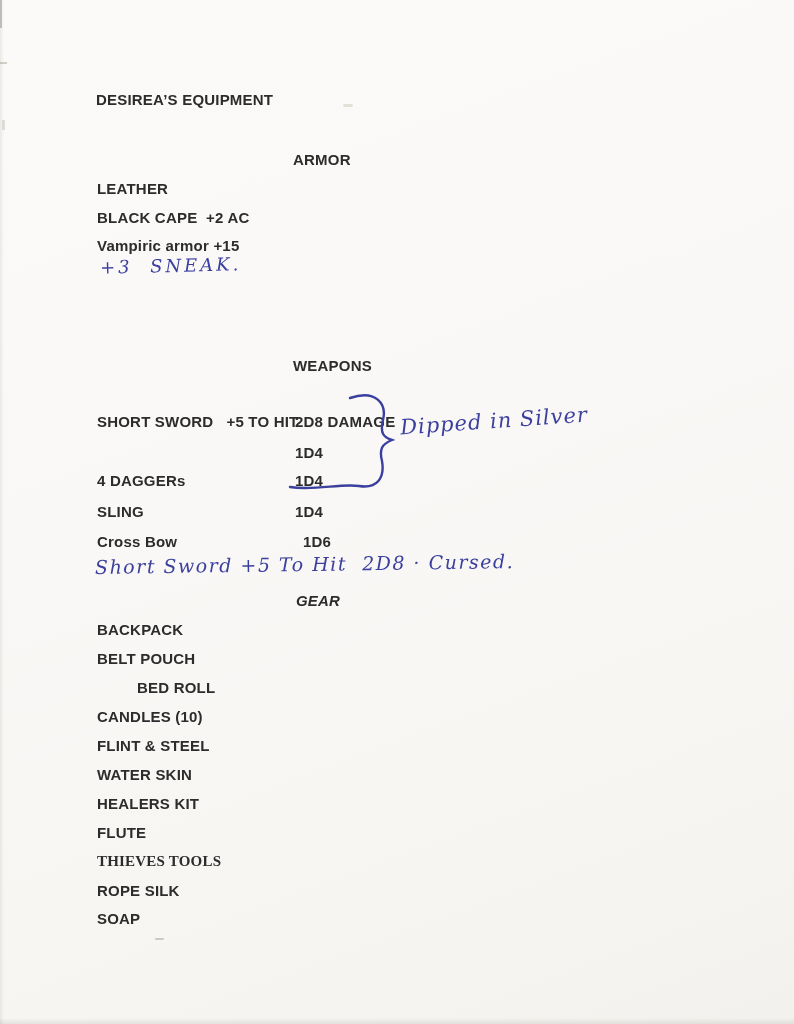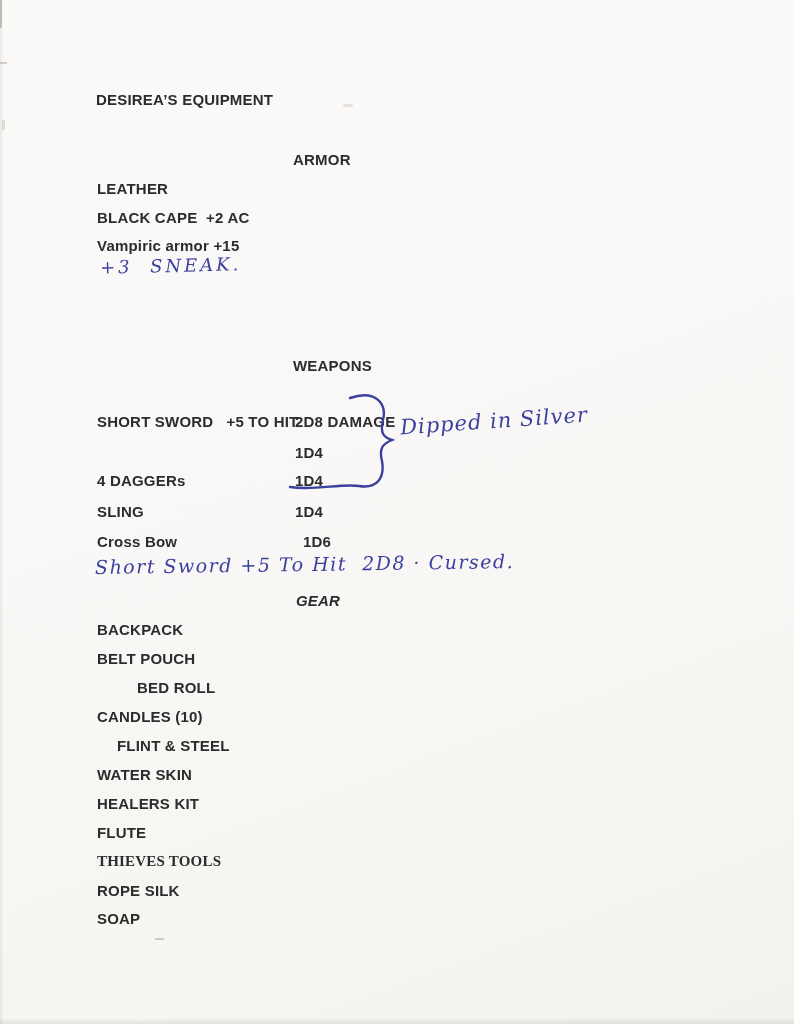--- a/index.html
+++ b/index.html
@@ -105,21 +105,21 @@
 
   <div class="hand hand-cursive-big" style="left:400px; top:409px; transform:rotate(-4deg);">Dipped in Silver</div>
 
   <div class="hand hand-line" style="left:95px; top:553px; transform:rotate(-0.8deg);">Short Sword +5 To Hit  2D8 · Cursed.</div>
 
   <div class="typed" style="left:296px; top:592px;font-style:italic;">GEAR</div>
   <div class="typed" style="left:97px; top:621px;">BACKPACK</div>
   <div class="typed" style="left:97px; top:650px;text-align:center;">BELT POUCH</div>
   <div class="typed" style="left:97px; top:679px;margin-left:40px;">BED ROLL</div>
   <div class="typed" style="left:97px; top:708px;">CANDLES (10)</div>
-  <div class="typed" style="left:97px; top:737px;margin-left:20px;">FLINT &amp; STEEL</div>
+  <div class="typed" style="left:97px; top:737px;">FLINT &amp; STEEL</div>
   <div class="typed" style="left:97px; top:766px;">WATER SKIN</div>
   <div class="typed" style="left:97px; top:795px;">HEALERS KIT</div>
   <div class="typed" style="left:97px; top:824px;">FLUTE</div>
   <div class="typed" style="left:97px; top:853px;font-family:Liberation Serif, serif;">THIEVES TOOLS</div>
   <div class="typed" style="left:97px; top:882px;">ROPE SILK</div>
   <div class="typed" style="left:97px; top:910px;">SOAP</div>
 
 </div>
 
 </body></html>

